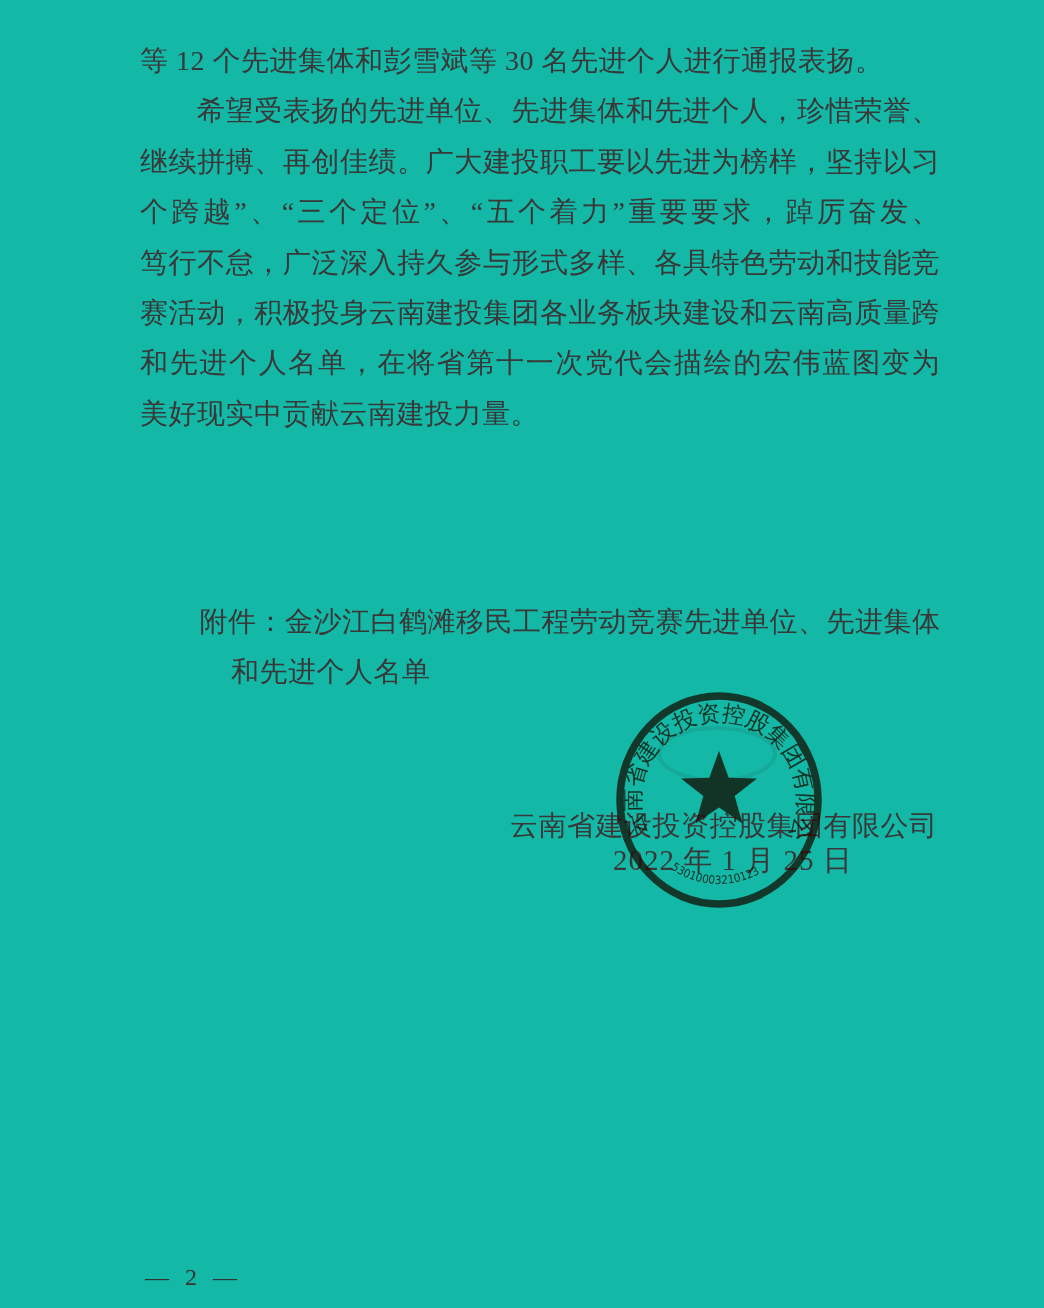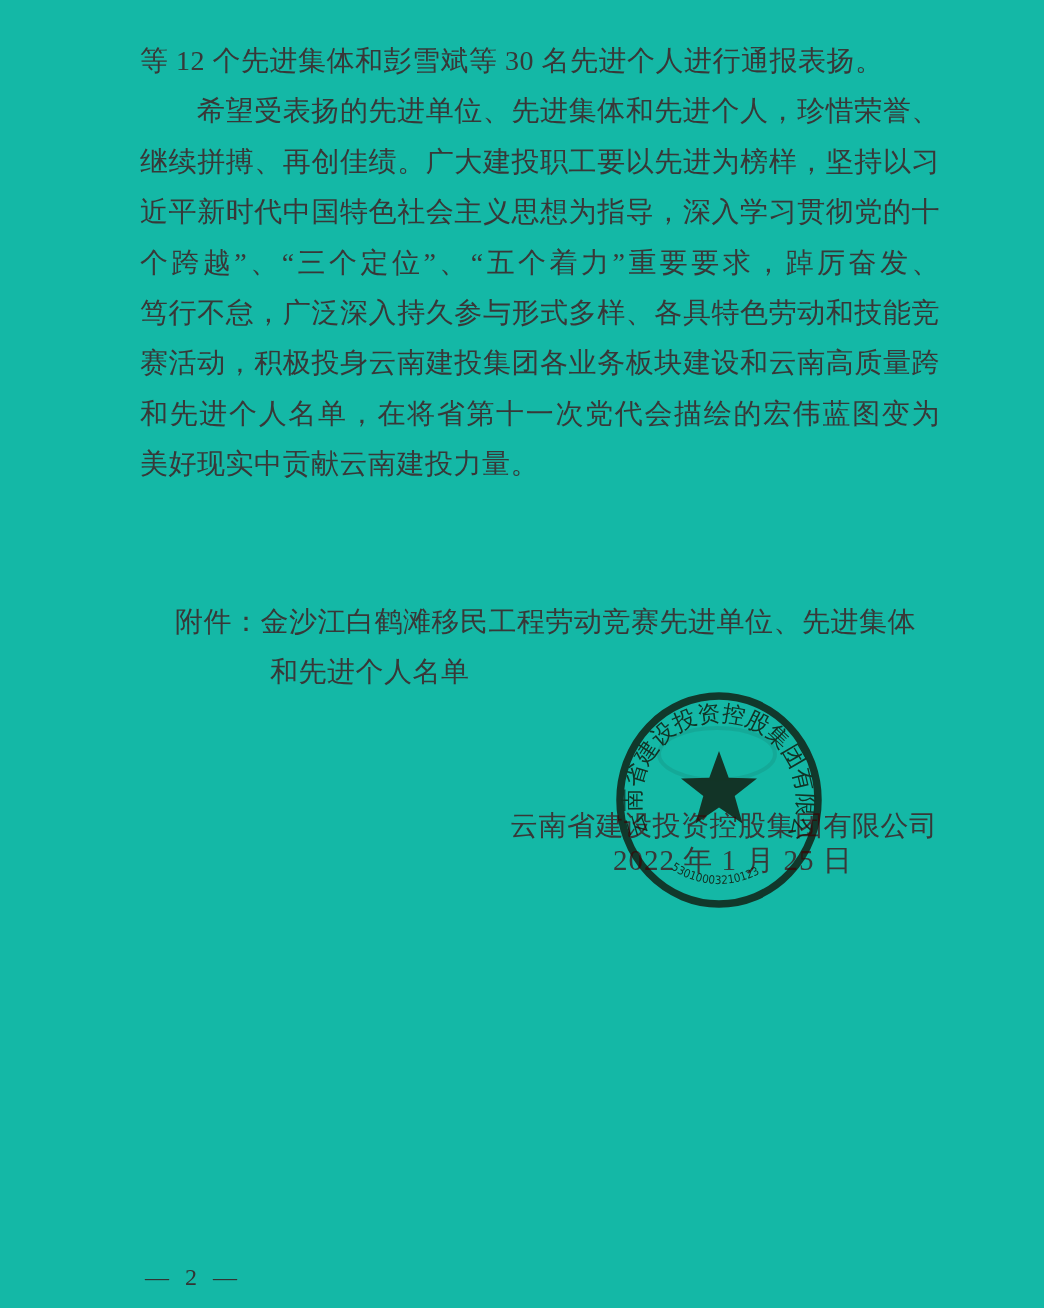--- a/index.html
+++ b/index.html
@@ -31,22 +31,22 @@
   .body-line.indent { text-indent: 57px; }
   
   .attachment {
     position: absolute;
     left: 175px;
     top: 597px;
     width: 790px;
     font-size: 28px;
     letter-spacing: 0.5px;
   }
-  .attachment .att-line1 { line-height: 50px; white-space: nowrap; }
-  .attachment .att-line2 { line-height: 50px; margin-left: 95px; white-space: nowrap; }
+  .attachment .att-line1 { line-height: 50px; white-space: nowrap; text-align: center; }
+  .attachment .att-line2 { line-height: 50px; margin-left: 56px; white-space: nowrap; }
   
   .sig-org-left {
     position: absolute;
     left: 263px;
     top: 801px;
     font-size: 28px;
     line-height: 50px;
     letter-spacing: 1px;
     white-space: nowrap;
   }
@@ -92,21 +92,20 @@
 </style>
 </head>
 <body>
 
 <div class="page">
 
   <div class="body-text">
     <div class="body-line">等 12 个先进集体和彭雪斌等 30 名先进个人进行通报表扬。</div>
     <div class="body-line jline indent">希望受表扬的先进单位、先进集体和先进个人，珍惜荣誉、</div>
     <div class="body-line jline">继续拼搏、再创佳绩。广大建投职工要以先进为榜样，坚持以习</div>
-    <div class="body-line jline">近平新时代中国特色社会主义思想为指导，深入学习贯彻党的十</div>
     <div class="body-line jline">个跨越”、“三个定位”、“五个着力”重要要求，踔厉奋发、</div>
     <div class="body-line jline">笃行不怠，广泛深入持久参与形式多样、各具特色劳动和技能竞</div>
     <div class="body-line jline">赛活动，积极投身云南建投集团各业务板块建设和云南高质量跨</div>
     <div class="body-line jline">和先进个人名单，在将省第十一次党代会描绘的宏伟蓝图变为</div>
     <div class="body-line">美好现实中贡献云南建投力量。</div>
   </div>
 
   <div class="attachment">
     <div class="att-line1"><span>附件：</span><span>金沙江白鹤滩移民工程劳动竞赛先进单位、先进集体</span></div>
     <div class="att-line2">和先进个人名单</div>

